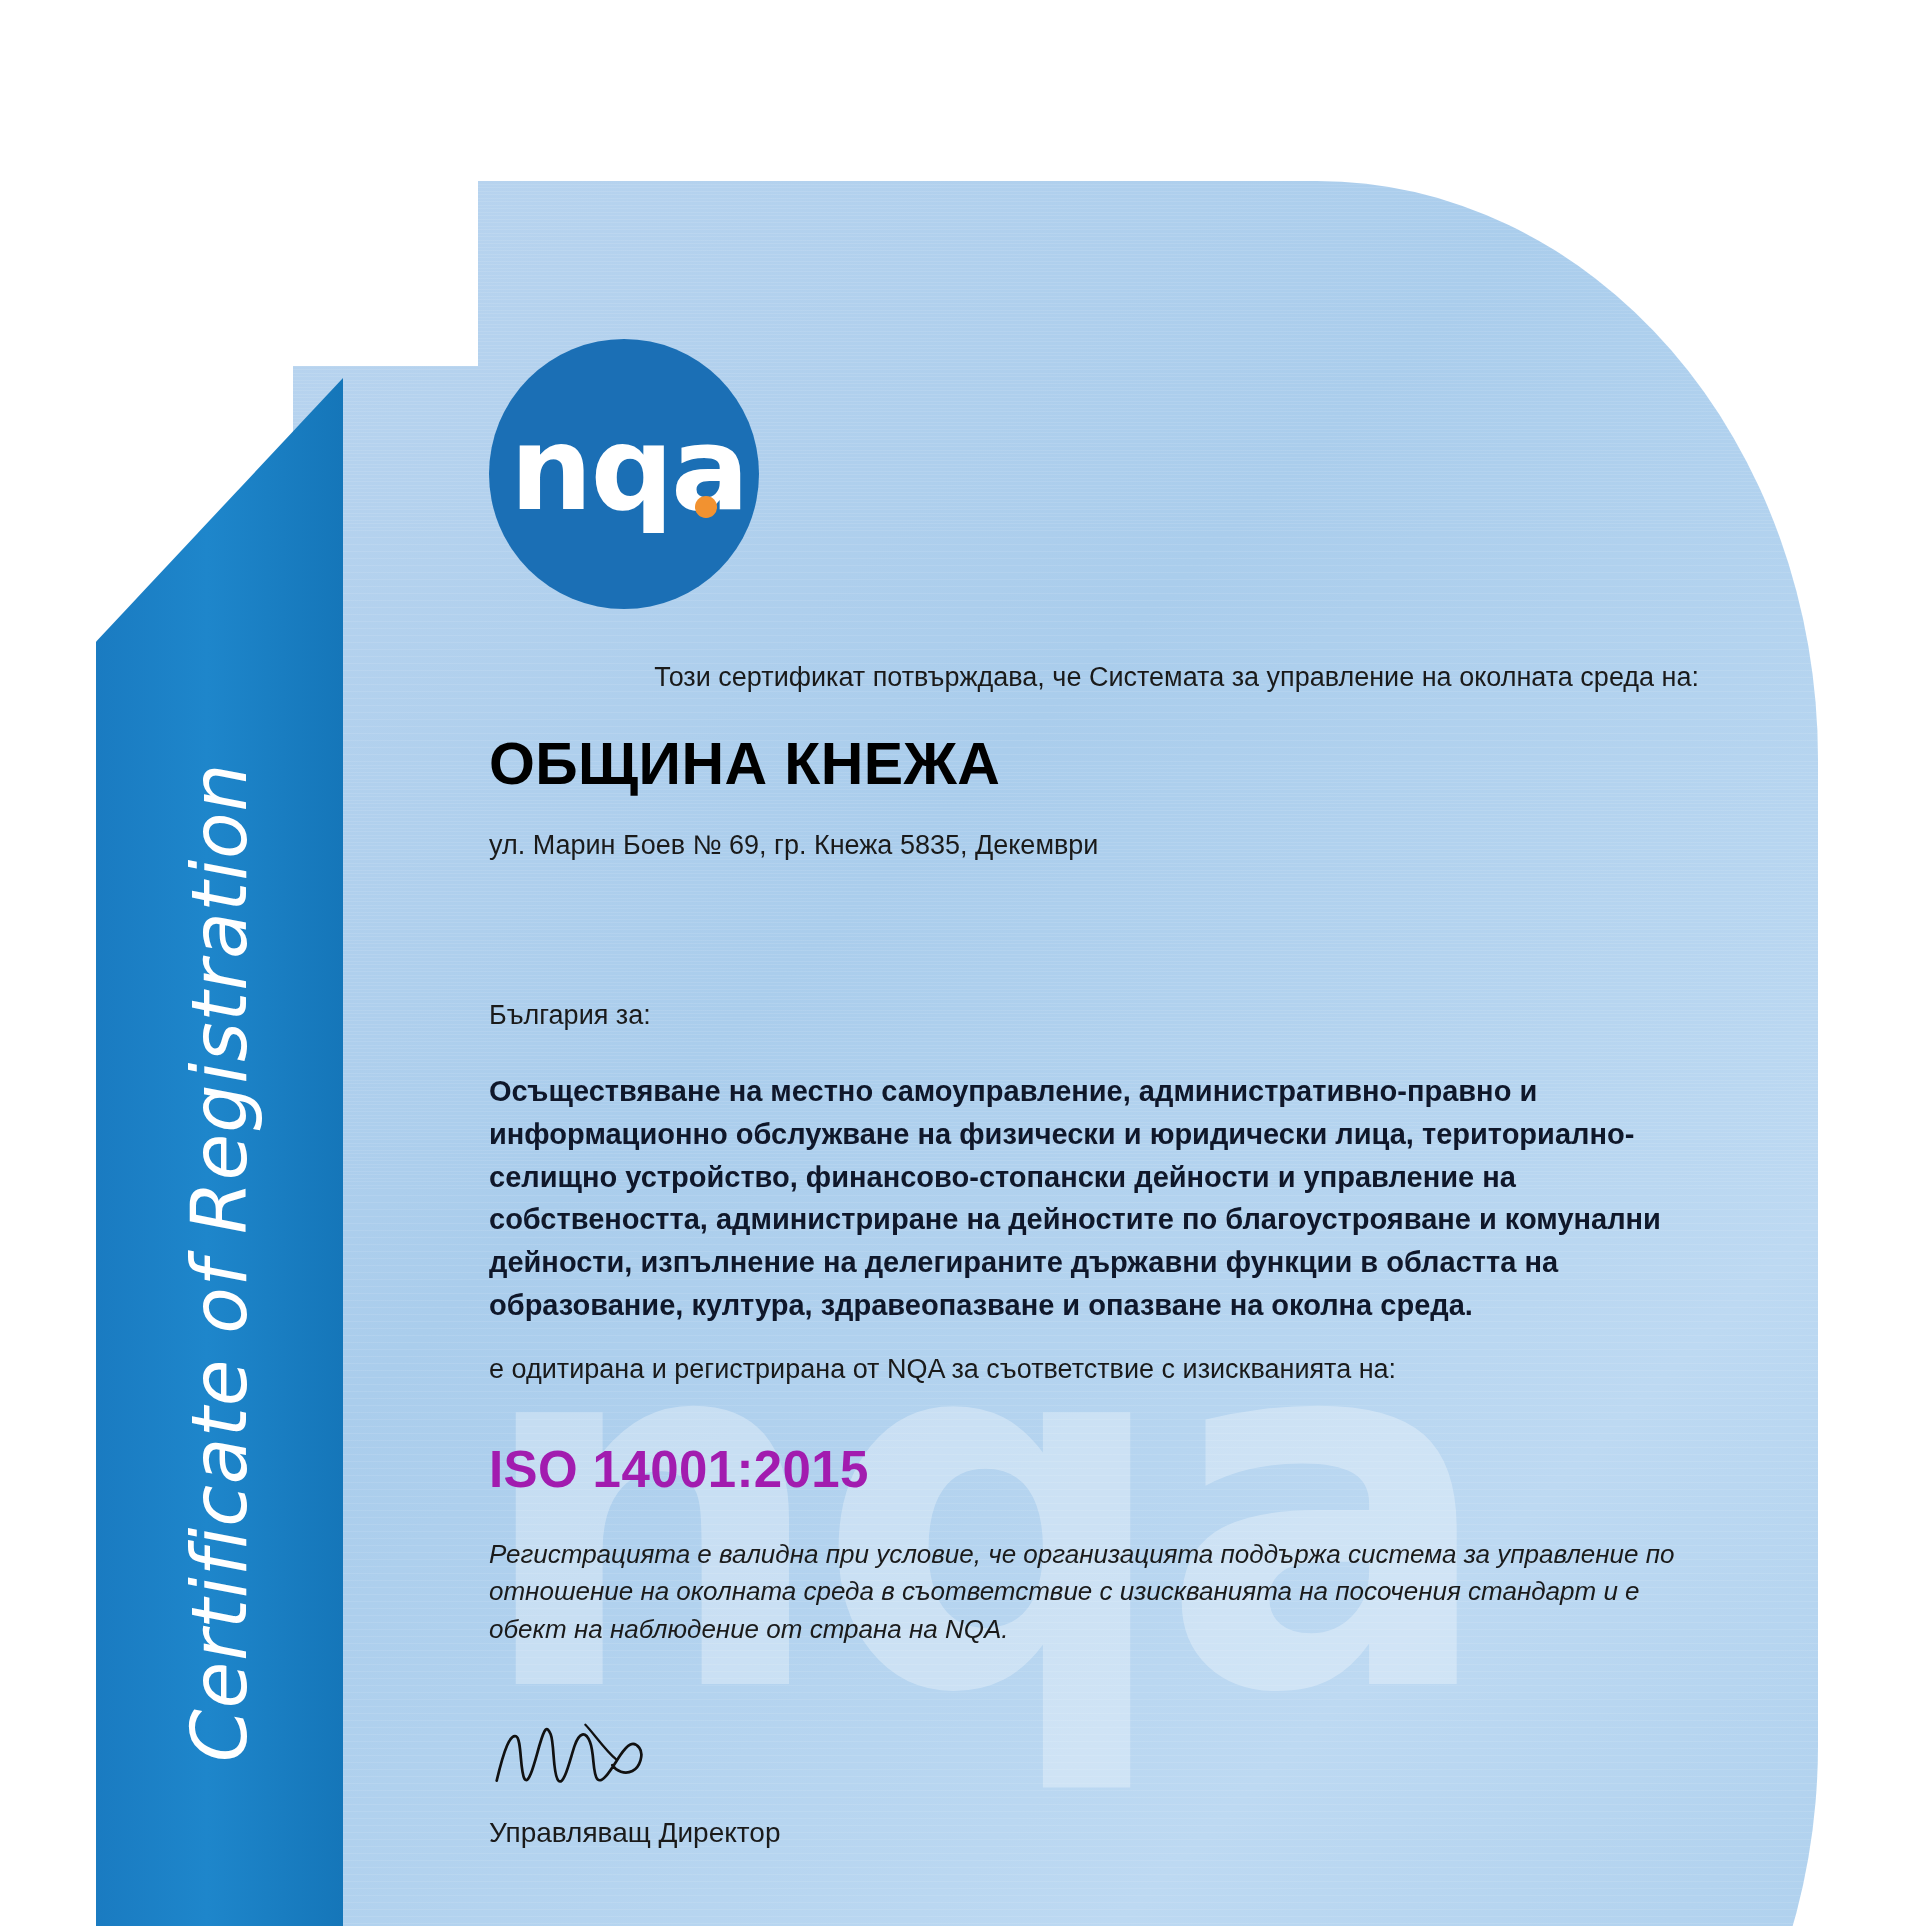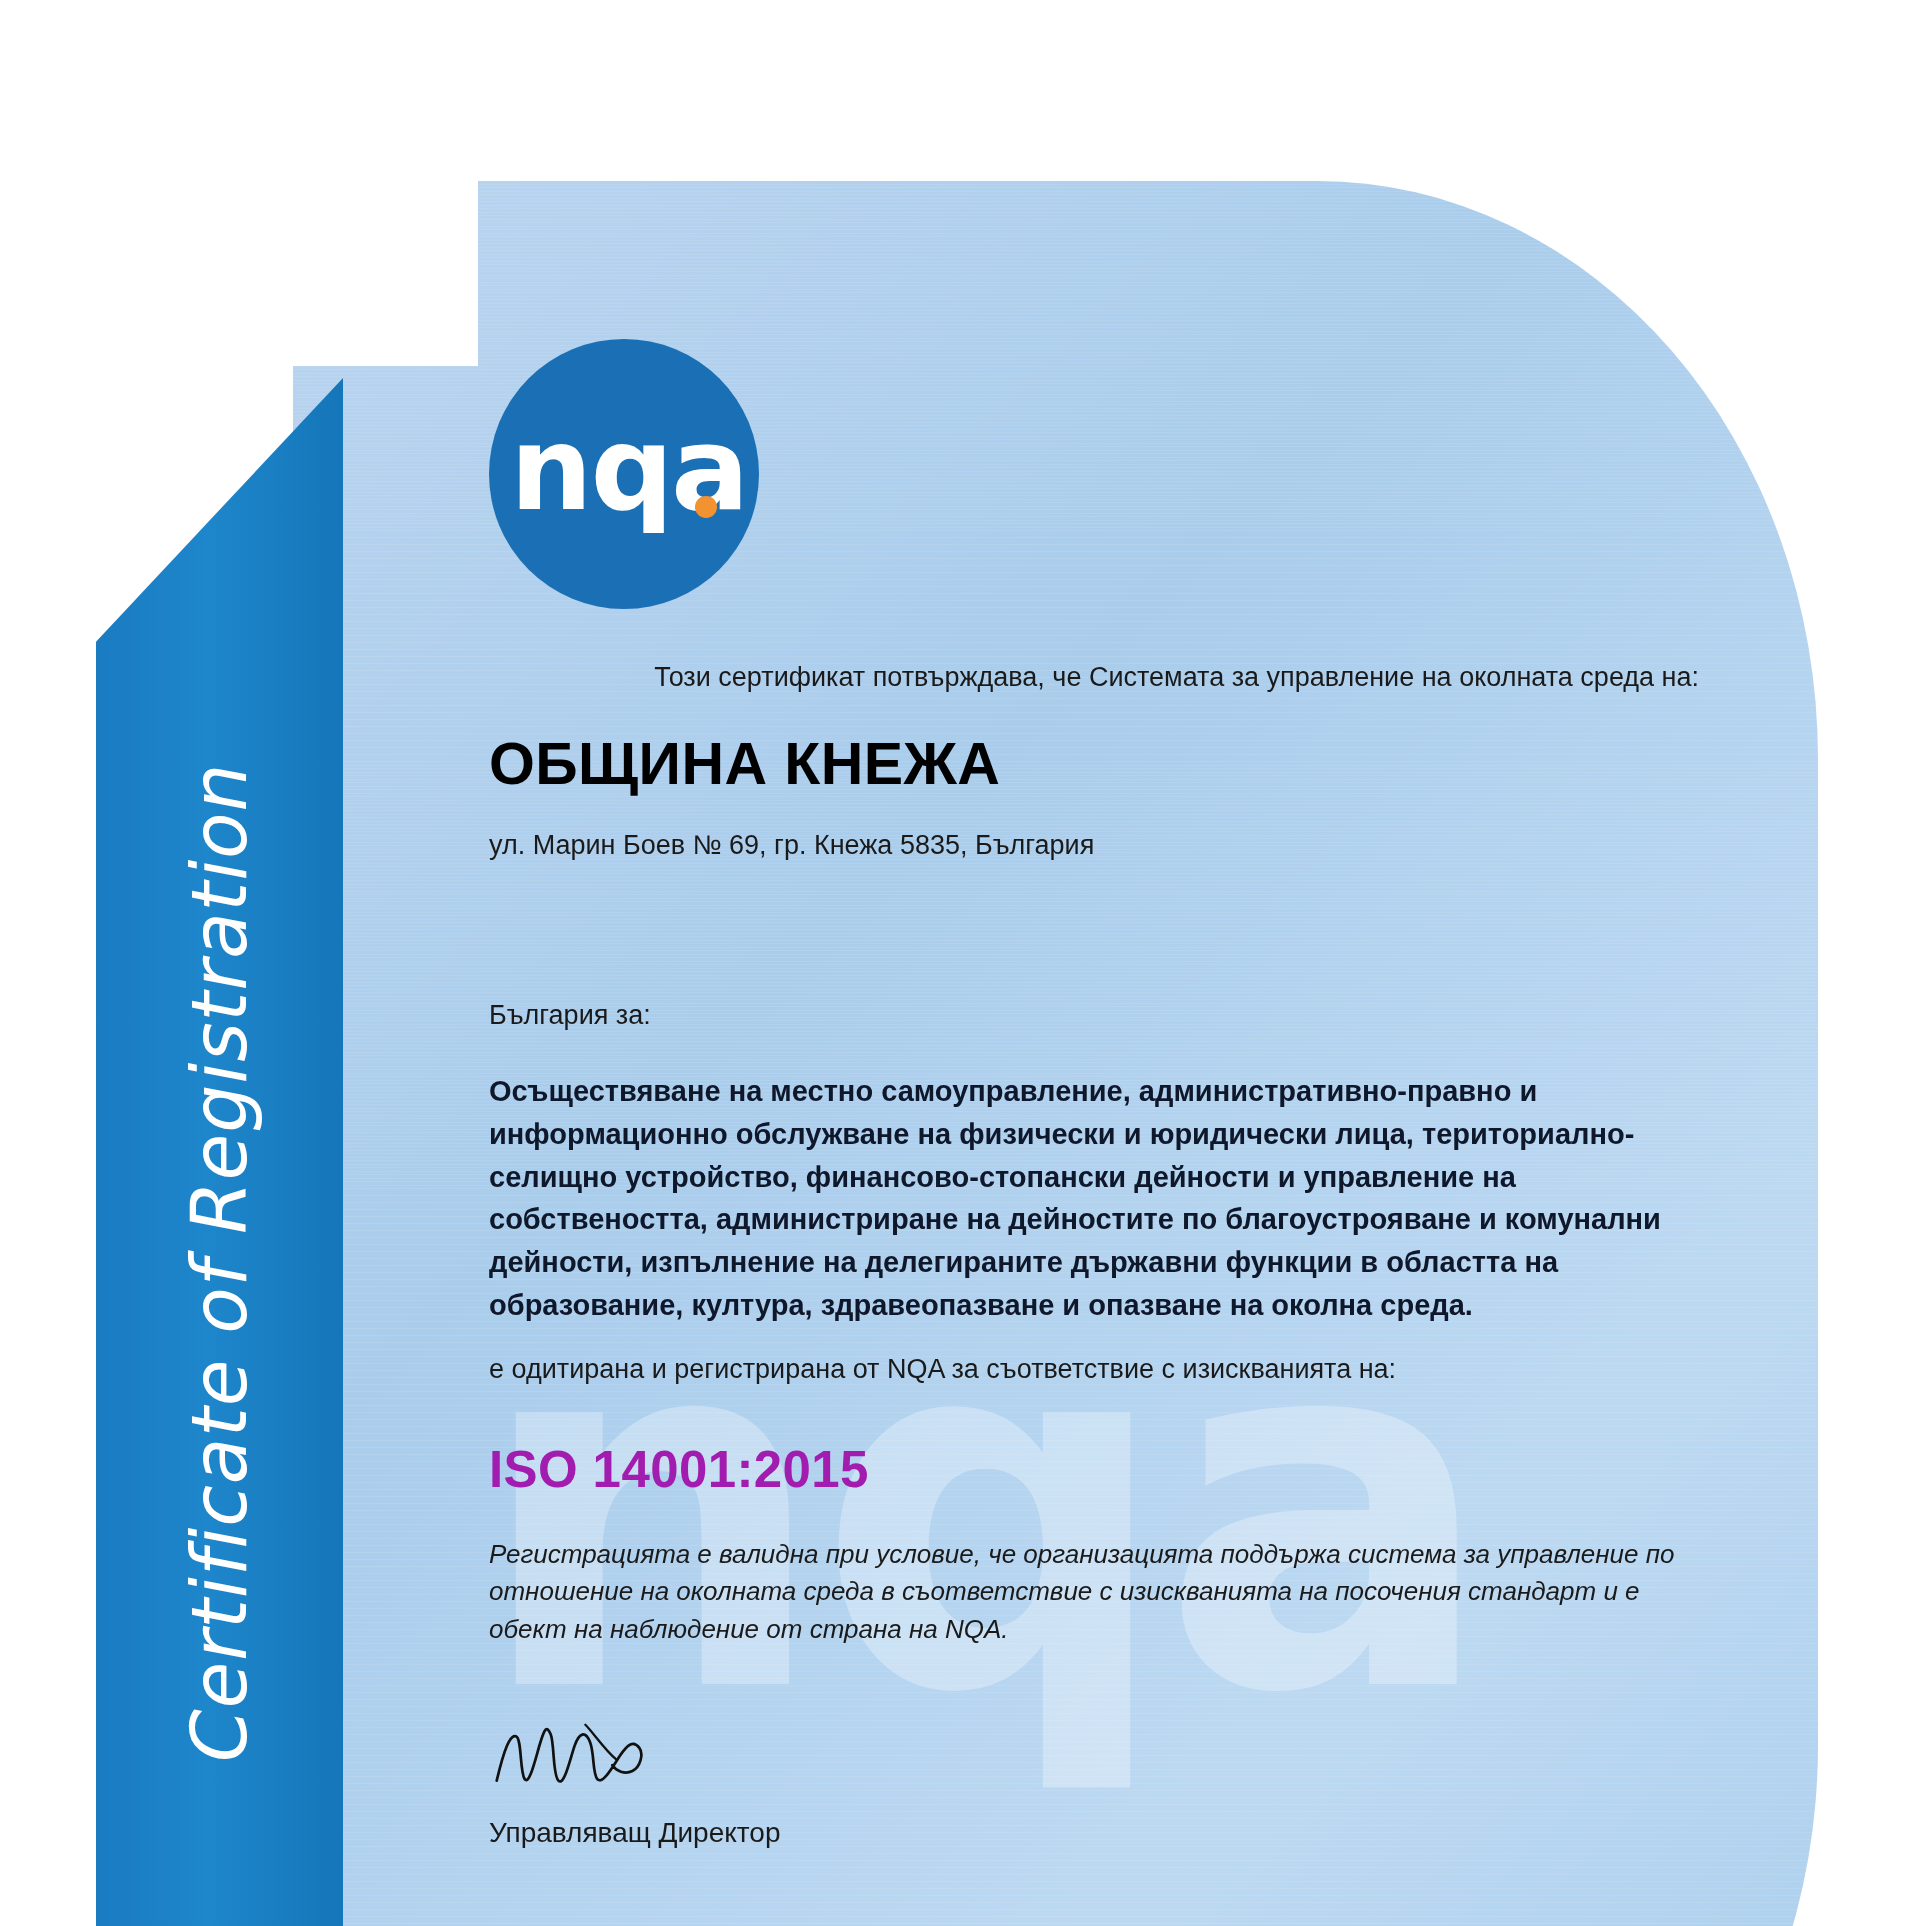--- a/index.html
+++ b/index.html
@@ -244,21 +244,21 @@
 
     <div class="logo">
       <span class="logo-text">nqa</span>
       <span class="logo-dot"></span>
     </div>
 
     <div class="intro">Този сертификат потвърждава, че Системата за управление на околната среда на:</div>
 
     <div class="org-name">ОБЩИНА КНЕЖА</div>
 
-    <div class="org-address">ул. Марин Боев № 69, гр. Кнежа 5835, България</div>
+    <div class="org-address">ул. Марин Боев № 69, гр. Кнежа 5835, Декември</div>
 
     <div class="applies-label">България за:</div>
 
     <div class="scope">Осъществяване на местно самоуправление, административно-правно и информационно обслужване на физически и юридически лица, териториално-селищно устройство, финансово-стопански дейности и управление на собствеността, администриране на дейностите по благоустрояване и комунални дейности, изпълнение на делегираните държавни функции в областта на образование, култура, здравеопазване и опазване на околна среда.</div>
 
     <div class="audited">е одитирана и регистрирана от NQA за съответствие с изискванията на:</div>
 
     <div class="standard">ISO 14001:2015</div>
 
     <div class="validity">Регистрацията е валидна при условие, че организацията поддържа система за управление по отношение на околната среда в съответствие с изискванията на посочения стандарт и е обект на наблюдение от страна на NQA.</div>

